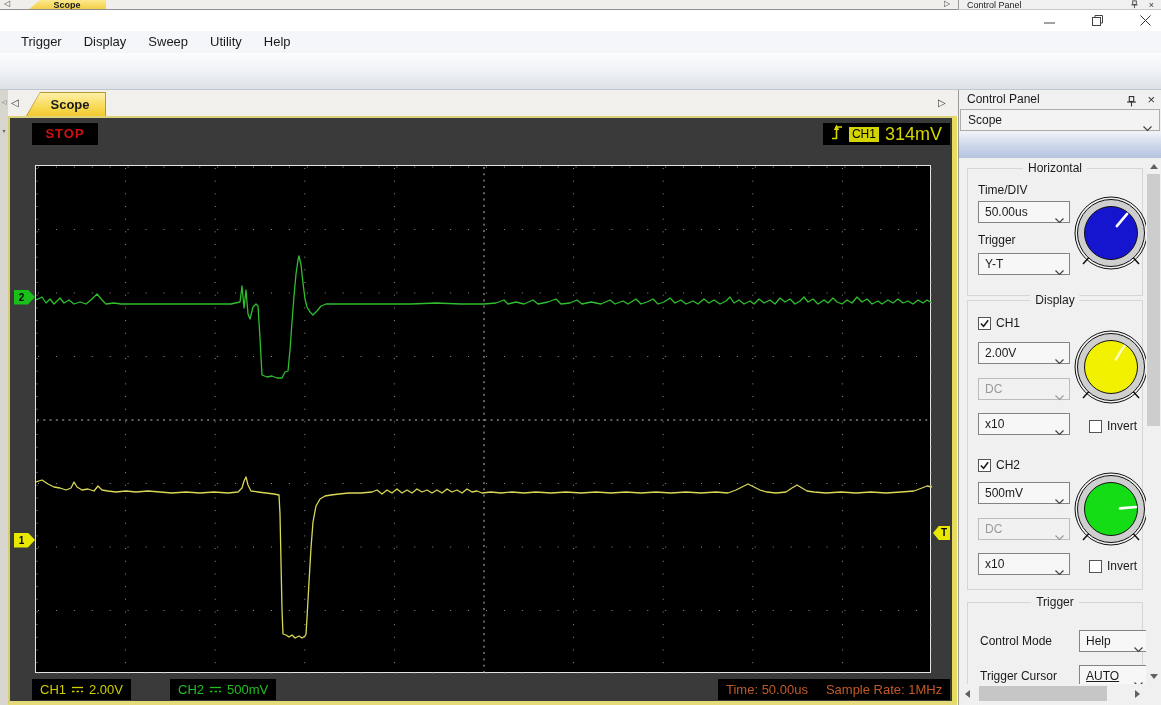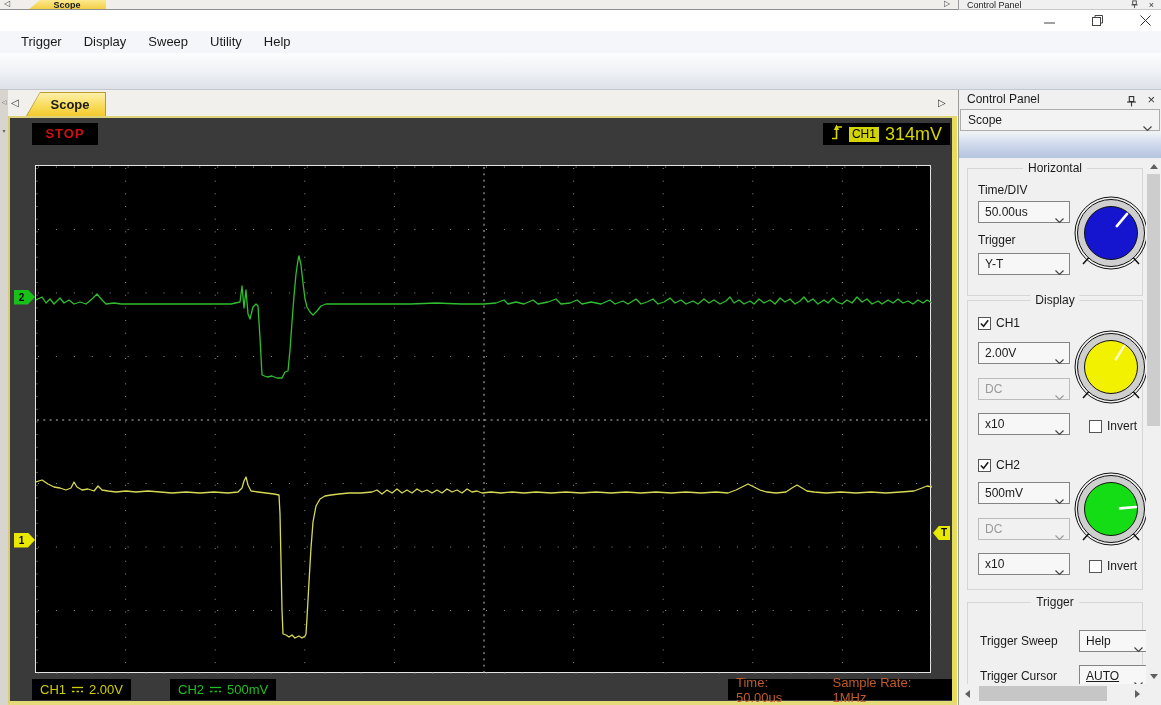--- a/index.html
+++ b/index.html
@@ -335,21 +335,21 @@
     <div class="st-box st-green" style="left:160px;">
       <span>CH2</span>
       <span>
         <svg width="13" height="9" viewBox="0 0 13 9">
             <line x1="1" y1="2.5" x2="12" y2="2.5" stroke="#1fbf1f" stroke-width="1.3"></line>
             <line x1="1" y1="6.5" x2="12" y2="6.5" stroke="#1fbf1f" stroke-width="1.3" stroke-dasharray="2.5 2"></line>
           </svg>
       </span>
       <span>500mV</span>
     </div>
-    <div class="st-box st-orange" style="left:708px;gap:18px;margin-left:10px;">
+    <div class="st-box st-orange" style="left:708px;gap:18px;">
       <span>Time: 50.00us</span>
       <span>Sample Rate: 1MHz</span>
     </div>
   </div>
 </div>
 
 <div class="abs" id="control-panel">
   <div class="abs" id="cp-header">
     <span>Control Panel</span>
     <span class="abs" id="cp-pin">
@@ -473,21 +473,21 @@
         <line x1="47" y1="37.4" x2="63" y2="36" stroke="#fff" stroke-width="2.6" stroke-linecap="round"></line>
       </svg>
       <div class="cbrow" style="left:121px;top:258px;">
         <span class="cb"></span>
         <span>Invert</span>
       </div>
     </div>
 
     <div class="grp" style="top:444px;height:100px;">
       <span class="grp-title">Trigger</span>
-      <span class="lbl" style="left:12px;top:31px;">Trigger Sweep</span>
+      <span class="lbl" style="left:12px;top:31px;">Control Mode</span>
       <div class="sel" style="left:111px;top:27px;width:70px;">
         <span>Help</span>
         <span class="chev"><svg width="9" height="6" viewBox="0 0 9 6">
               <polyline points="0.5,0.5 4.5,4.5 8.5,0.5" fill="none" stroke="#444" stroke-width="1.2"></polyline>
             </svg></span>
       </div>
       <span class="lbl" style="left:12px;top:66px;">Trigger Cursor</span>
       <div class="sel" style="left:111px;top:62px;width:70px;text-decoration:underline;">
         <span>AUTO</span>
         <span class="chev"><svg width="9" height="6" viewBox="0 0 9 6">

